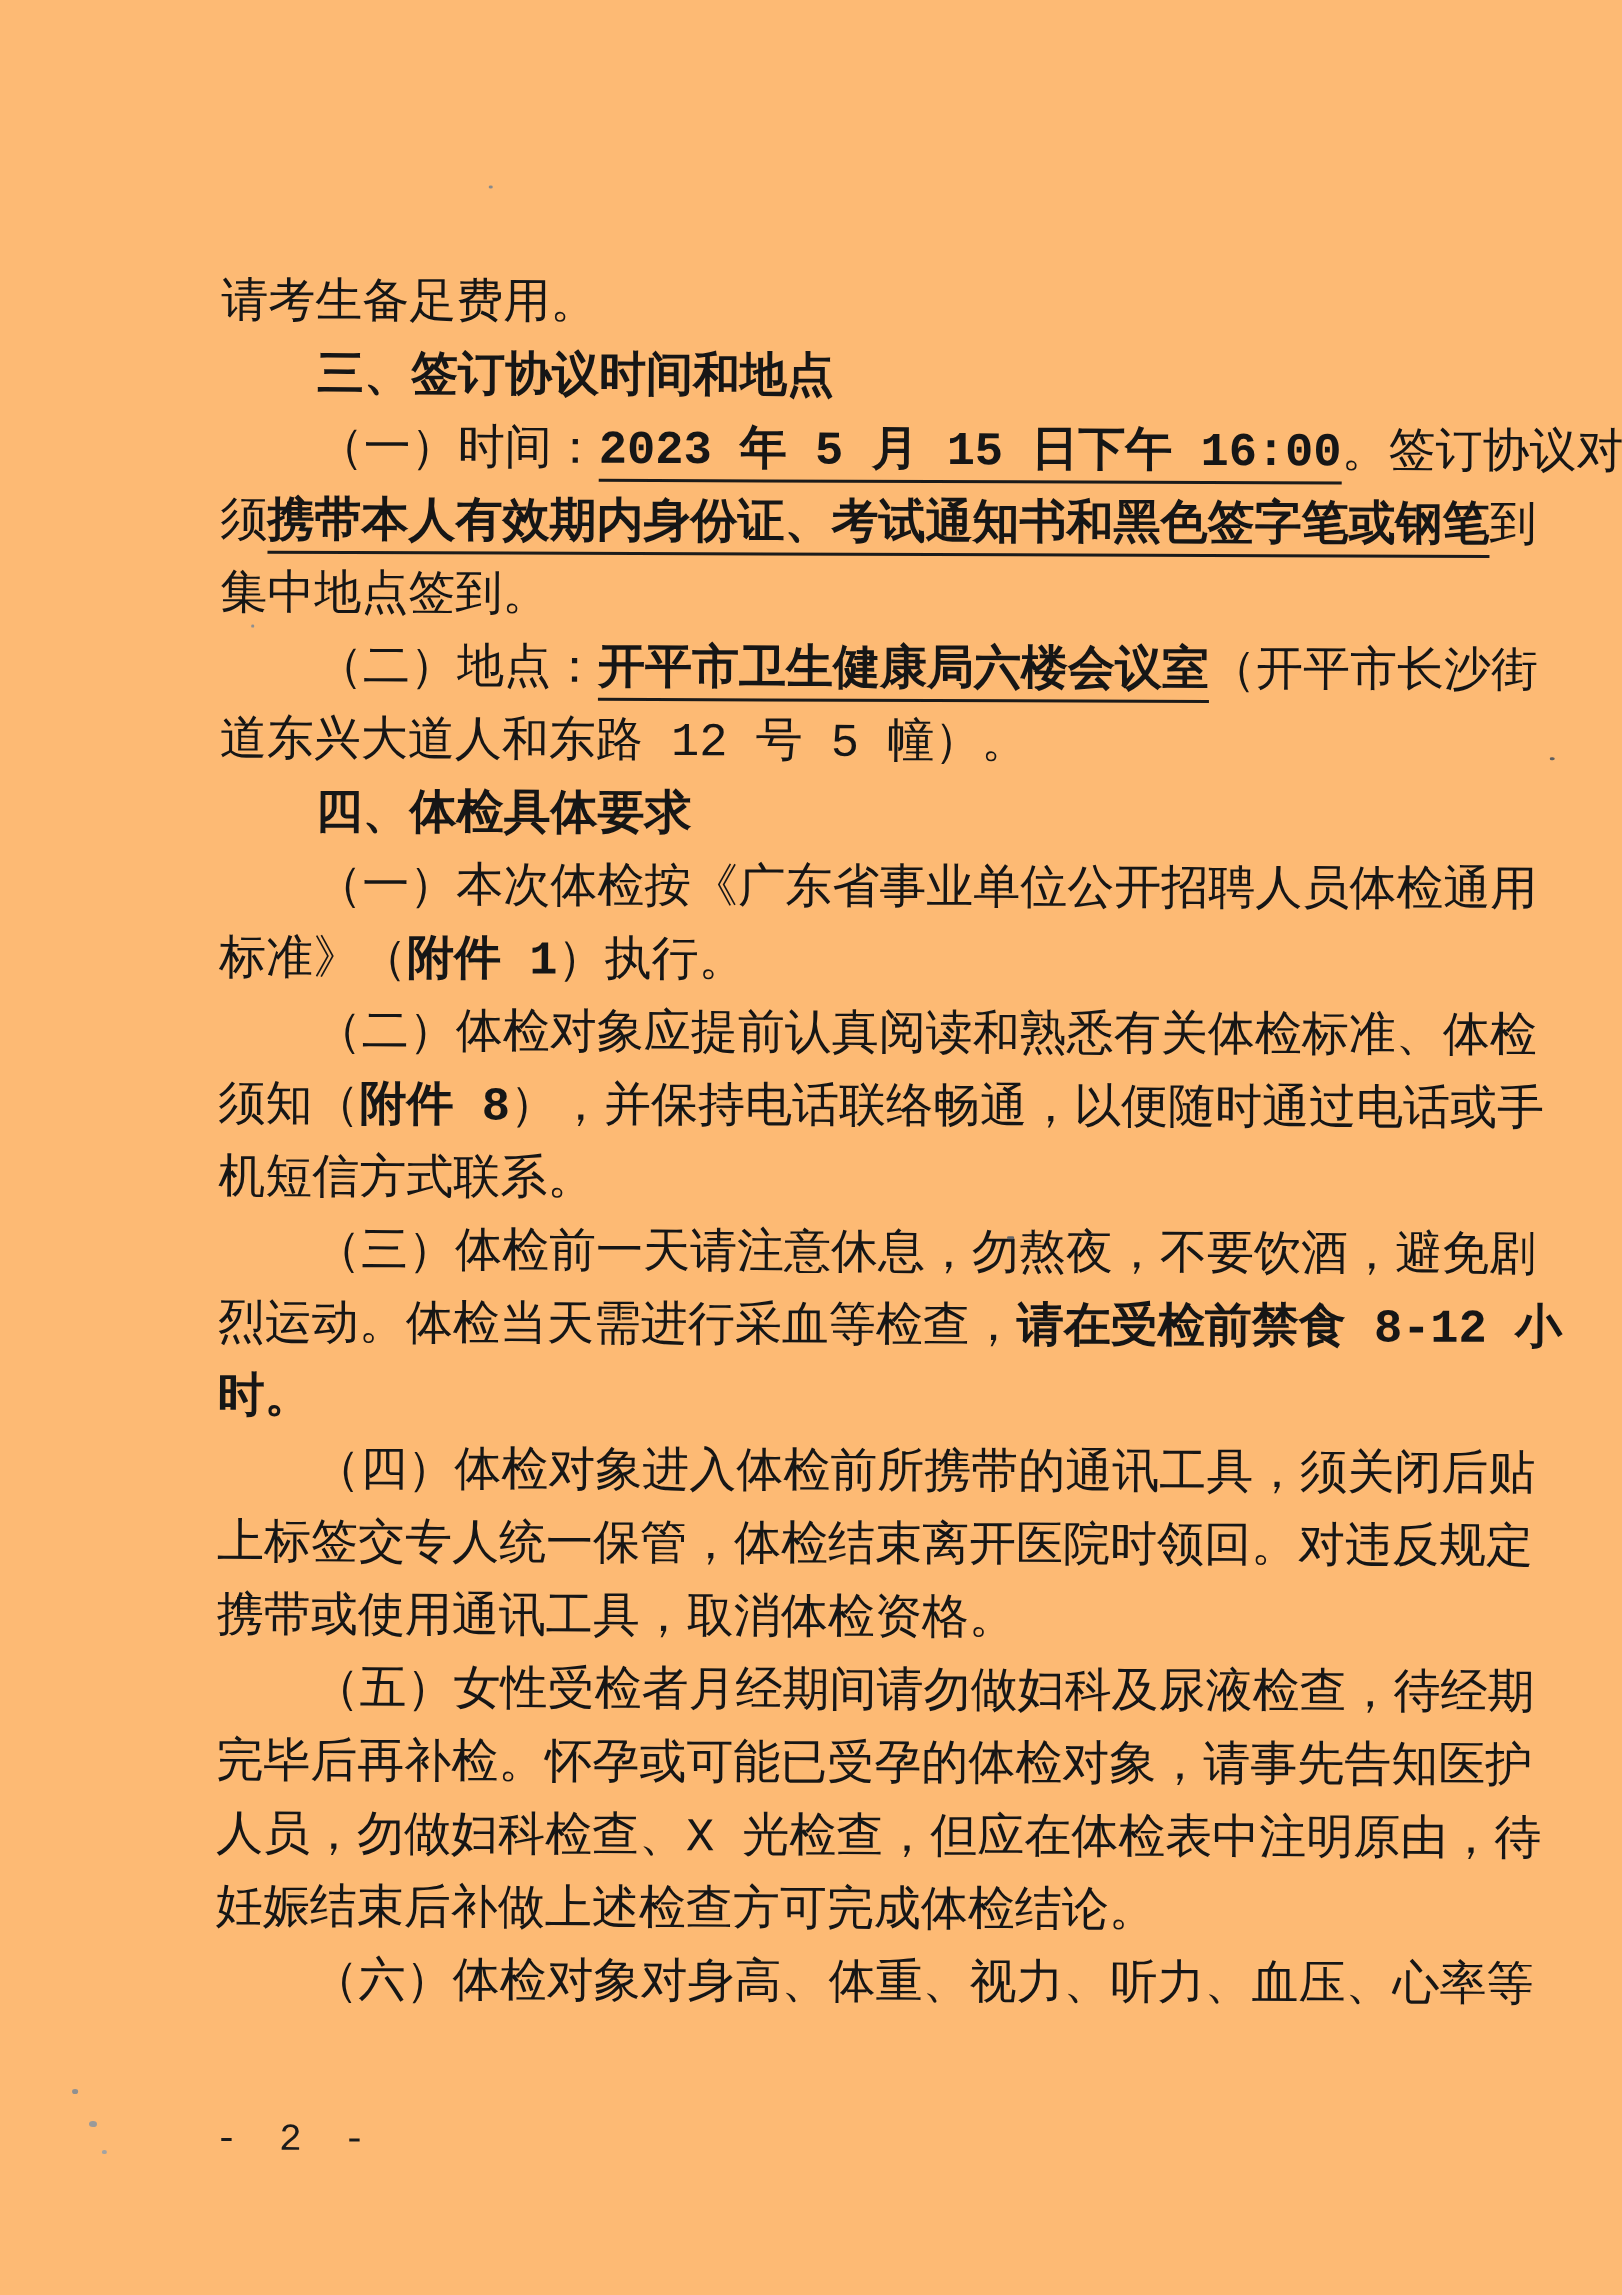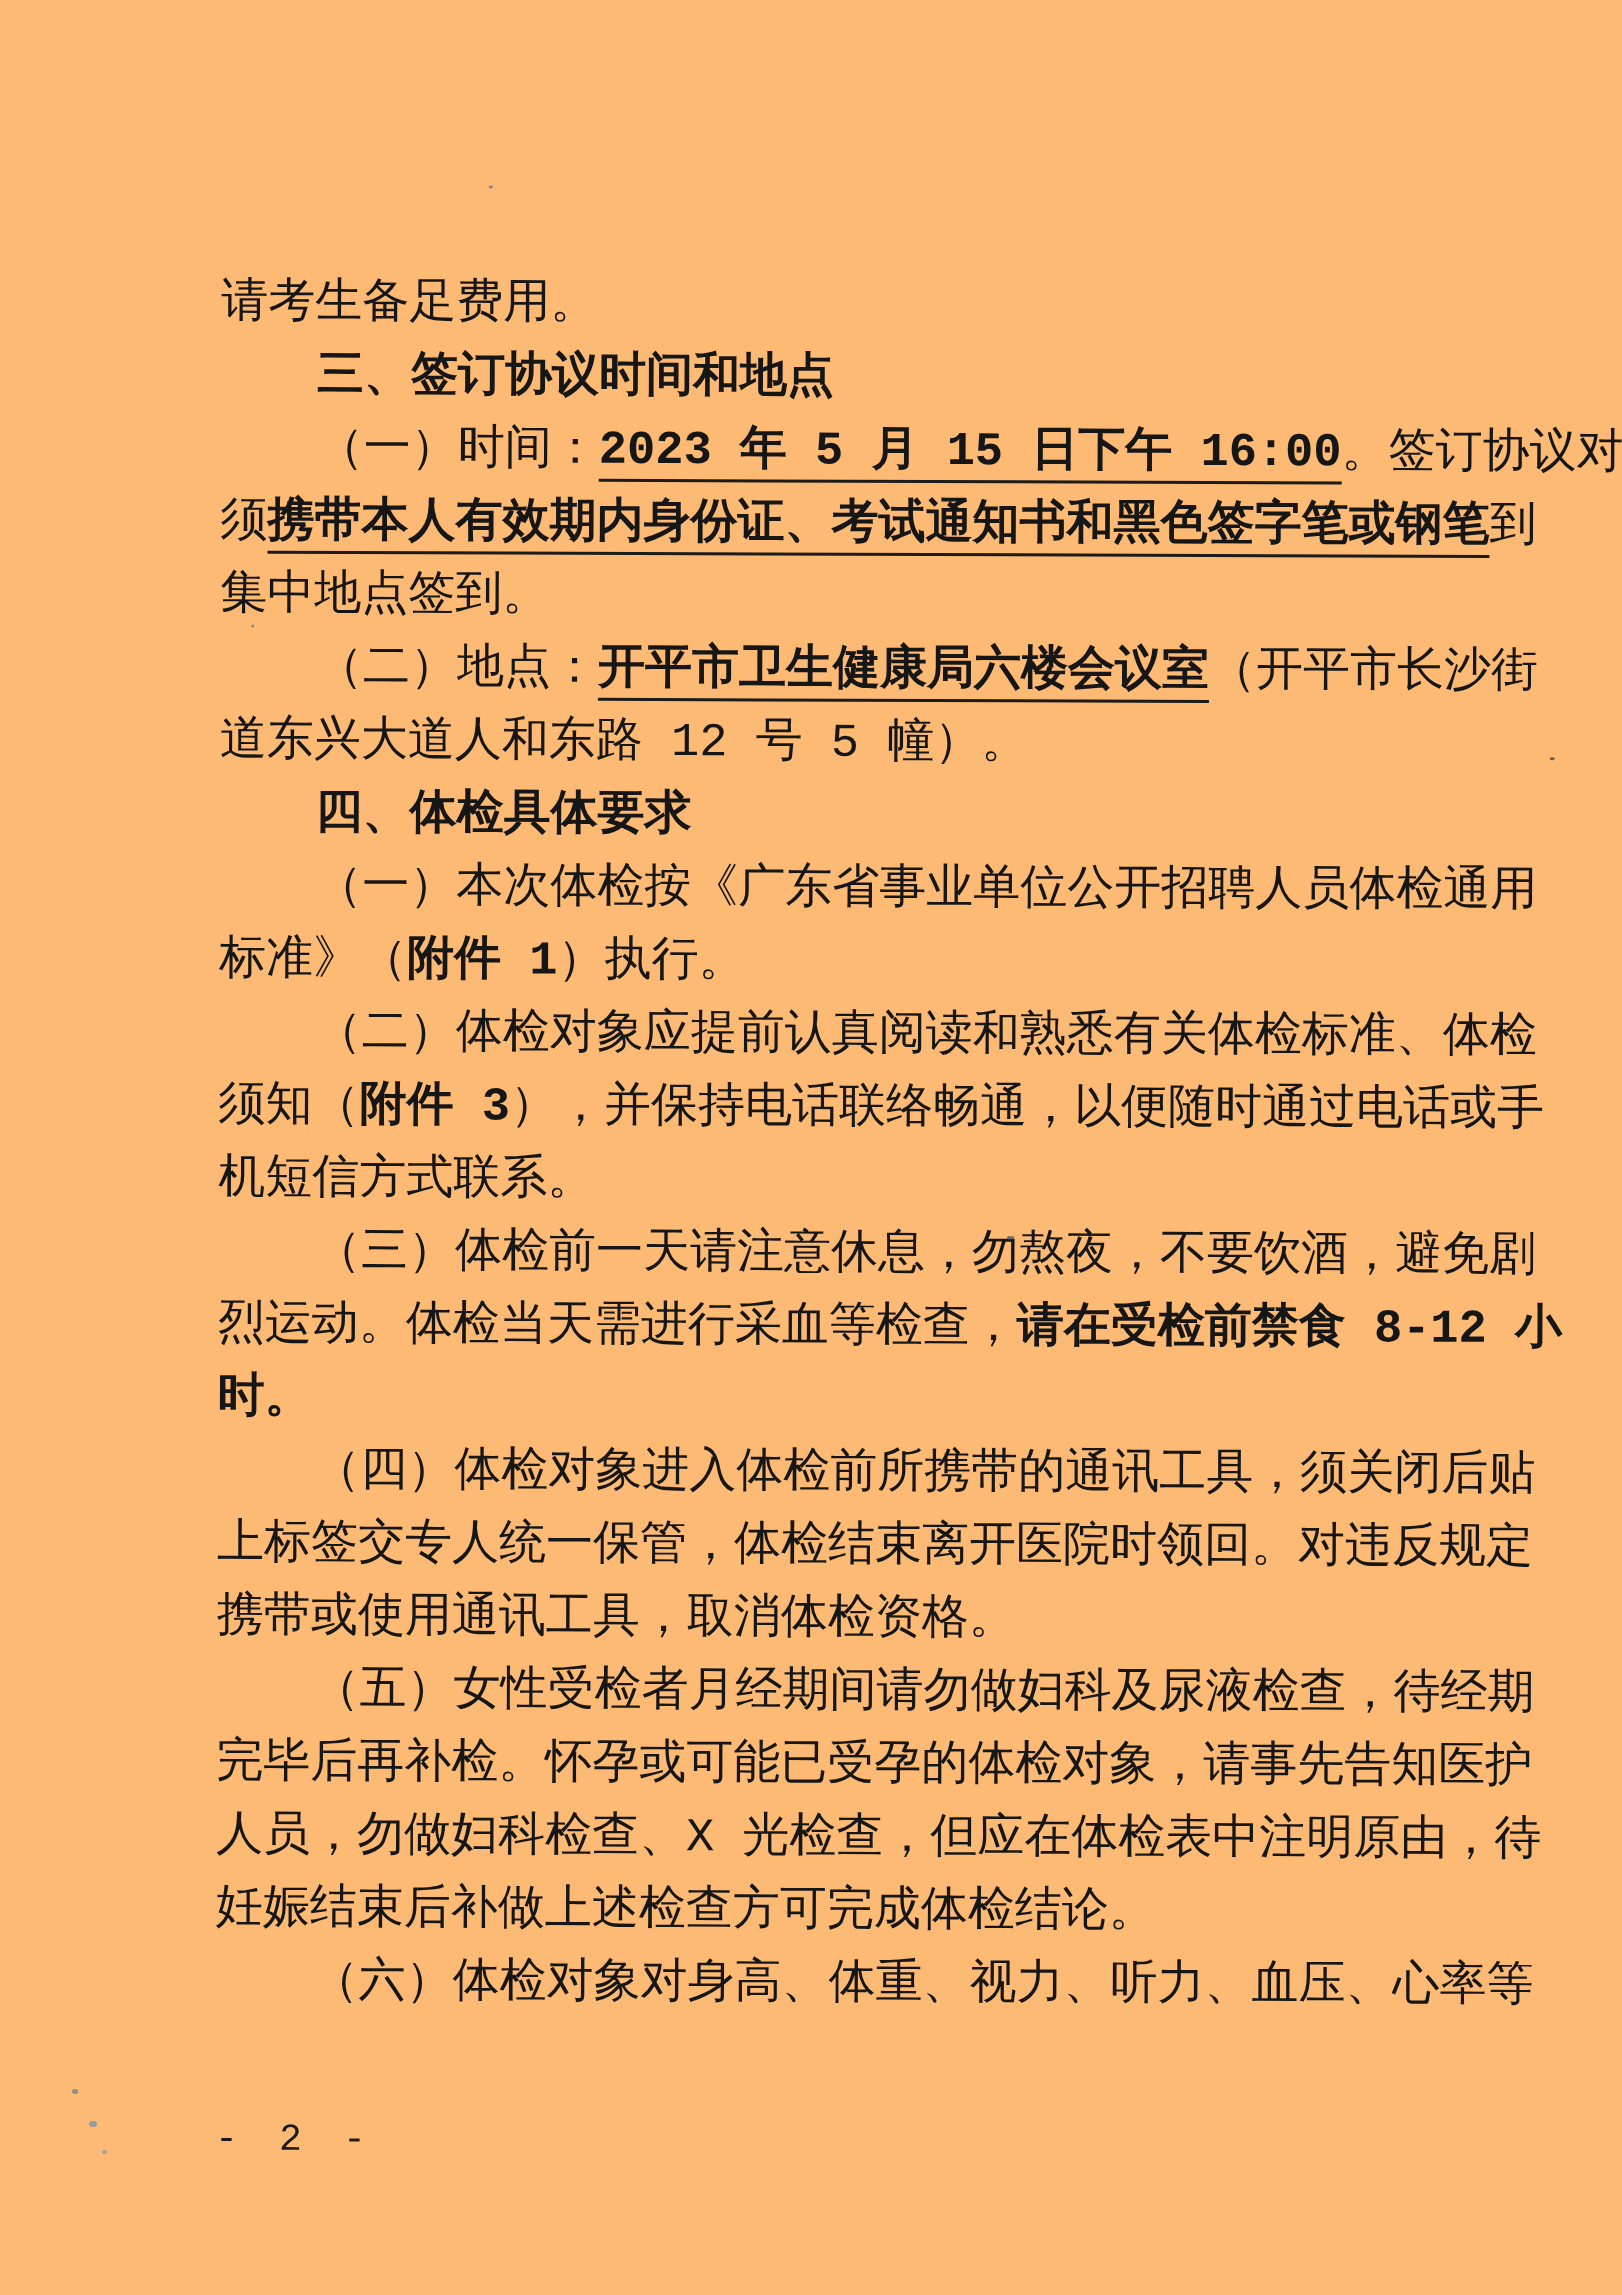--- a/index.html
+++ b/index.html
@@ -108,21 +108,21 @@
 
       <div class="line">
         <span>标准》（</span><span class="b">附件 1</span><span>）执行。</span>
       </div>
 
       <div class="line indent">
         <span>（二）体检对象应提前认真阅读和熟悉有关体检标准、体检</span>
       </div>
 
       <div class="line">
-        <span>须知（</span><span class="b">附件 3</span><span>），并保持电话联络畅通，以便随时通过电话或手</span>
+        <span>须知（</span><span class="b">附件 8</span><span>），并保持电话联络畅通，以便随时通过电话或手</span>
       </div>
 
       <div class="line">
         <span>机短信方式联系。</span>
       </div>
 
       <div class="line indent">
         <span>（三）体检前一天请注意休息，勿熬夜，不要饮酒，避免剧</span>
       </div>
 

